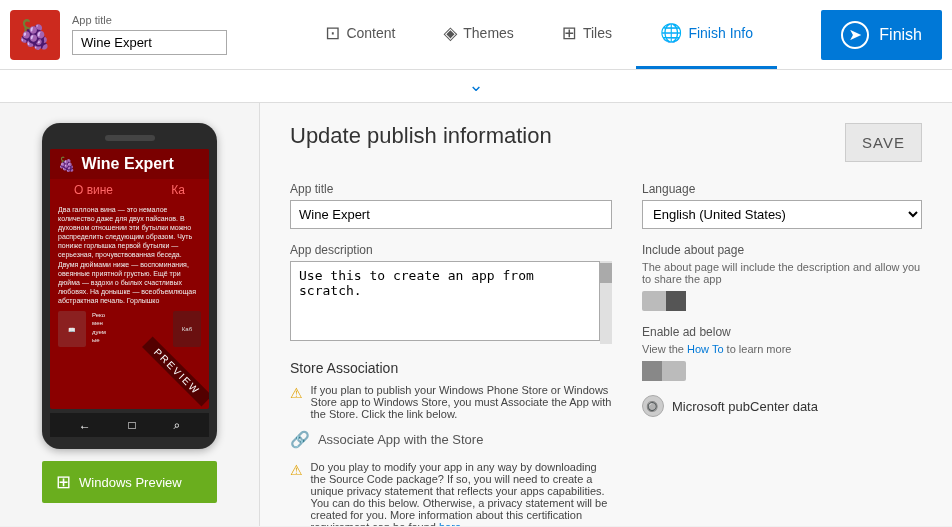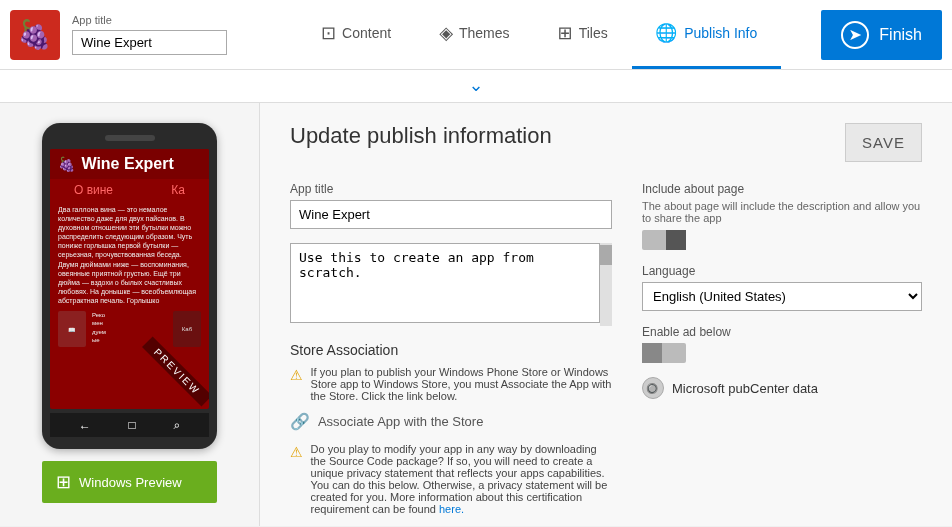--- a/index.html
+++ b/index.html
@@ -382,21 +382,21 @@
     <div class="nav-tab">
       <span class="nav-tab-icon">◈</span>
       <span>Themes</span>
     </div>
     <div class="nav-tab">
       <span class="nav-tab-icon">⊞</span>
       <span>Tiles</span>
     </div>
     <div class="nav-tab active">
       <span class="nav-tab-icon">🌐</span>
-      <span>Publish Info</span>
+      <span>Finish Info</span>
     </div>
   </nav>
   <button class="finish-btn">
     <span class="finish-icon">➤</span>
     <span>Finish</span>
   </button>
 </div>
 
 <div class="sub-nav">
   <span class="chevron-down">⌄</span>
@@ -451,20 +451,21 @@
     </div>
 
     <div class="form-section">
 
       <div class="form-left">
         <div class="field-group">
           <div class="field-label">App title</div>
           <input class="field-input" value="Wine Expert" style="">
         </div>
         <div class="field-group">
+          <div class="field-label">App description</div>
           <div class="textarea-wrapper">
             <textarea class="field-textarea" style="width: calc(100% - 12px);">Use this to create an app from scratch.</textarea>
             <div class="textarea-scrollbar">
               <div class="scrollbar-thumb"></div>
             </div>
           </div>
         </div>
 
         <div class="store-section">
           <div class="store-title">Store Association</div>
@@ -481,39 +482,44 @@
             <span>
               <span>Do you play to modify your app in any way by downloading the Source Code package? If so, you will need to create a unique privacy statement that reflects your apps capabilities. You can do this below. Otherwise, a privacy statement will be created for you. More information about this certification requirement can be found</span>
               <a class="link-text" href="#">here.</a>
             </span>
           </div>
 
         </div>
       </div>
 
       <div class="form-right">
+        <div class="right-field-group">
+          <div class="field-label">Language</div>
+          <select class="select-input">
+            <option>English (United States)</option>
+          </select>
+        </div>
+
         <div class="right-field-group">
           <div class="toggle-label">Include about page</div>
           <div class="toggle-sublabel">The about page will include the description and allow you to share the app</div>
           <div class="toggle-row">
             <div class="toggle-switch">
               <div class="toggle-knob"></div>
             </div>
           </div>
         </div>
 
         <div class="right-field-group">
-          <div class="field-label">Language</div>
-          <select class="select-input">
-            <option>English (United States)</option>
-          </select>
-        </div>
-
-        <div class="right-field-group">
           <div class="toggle-label">Enable ad below</div>
+          <div class="toggle-sublabel">
+            <span>View the</span>
+            <a class="link-text" href="#"> How To </a>
+            <span>to learn more</span>
+          </div>
           <div class="toggle-row">
             <div class="toggle-switch">
               <div class="toggle-knob-left"></div>
             </div>
           </div>
         </div>
 
         <div class="pubcenter-row">
           <div class="pubcenter-icon">🔘</div>
           <span>Microsoft pubCenter data</span>

